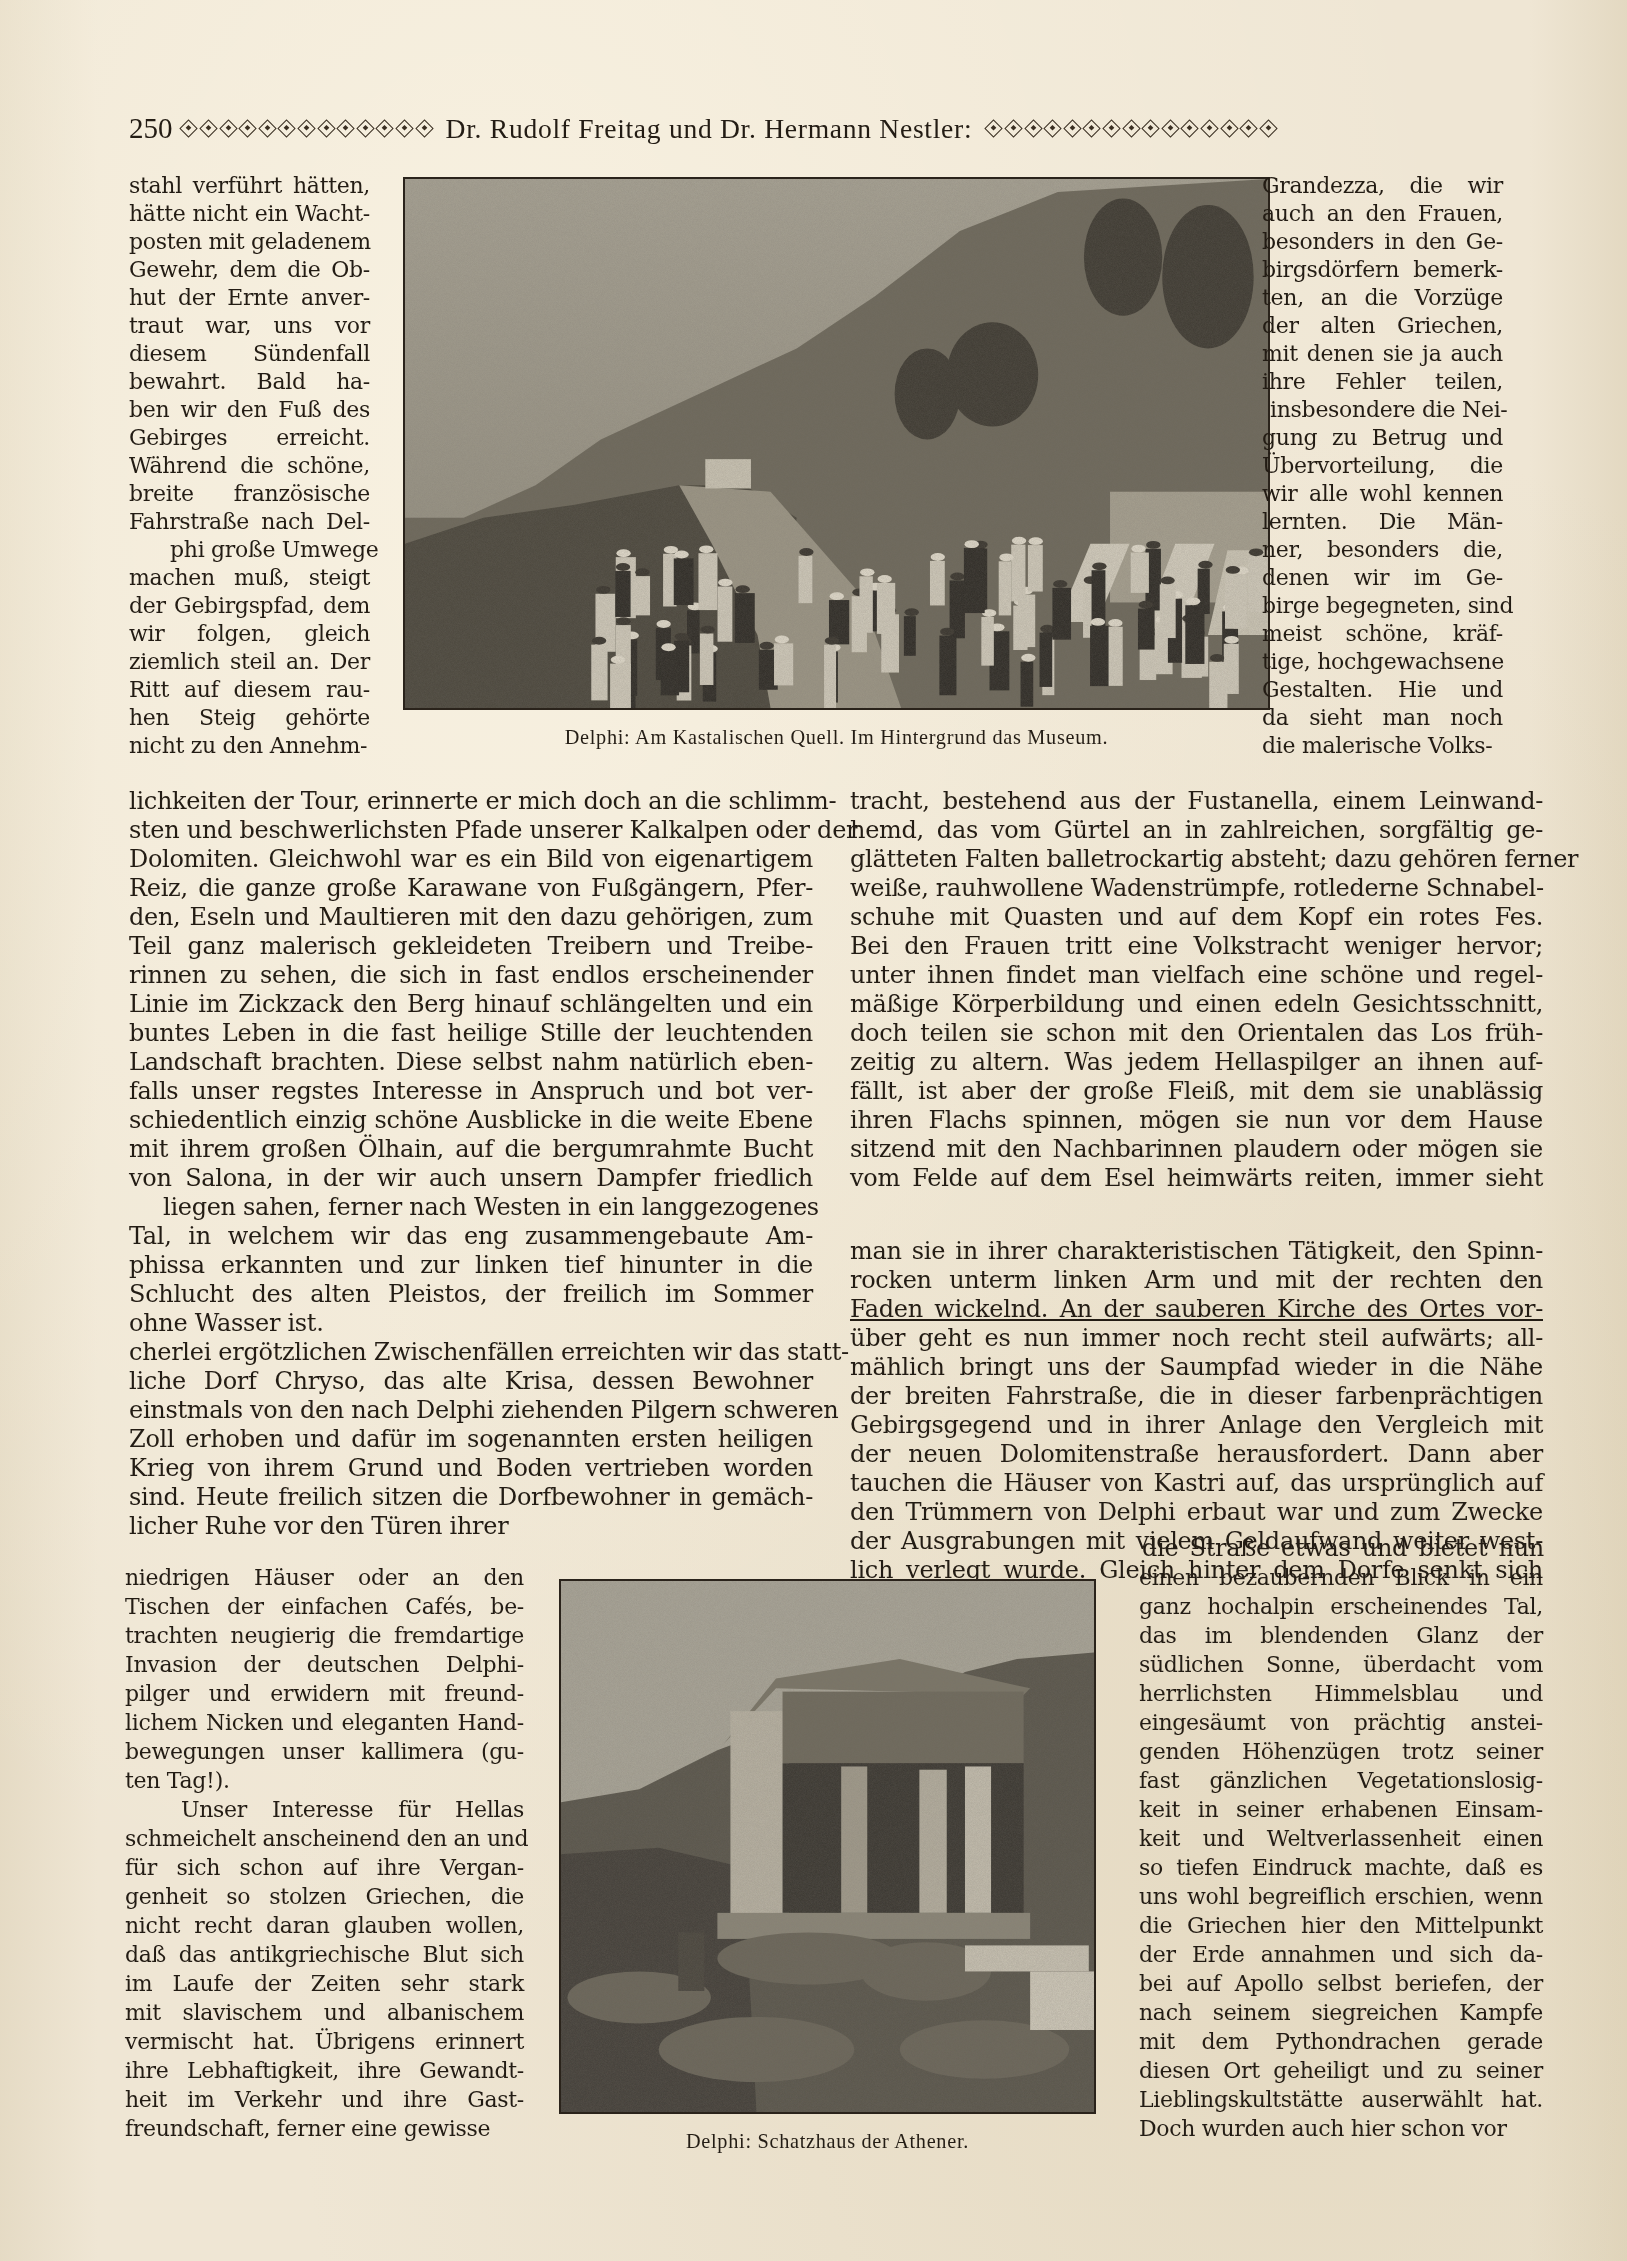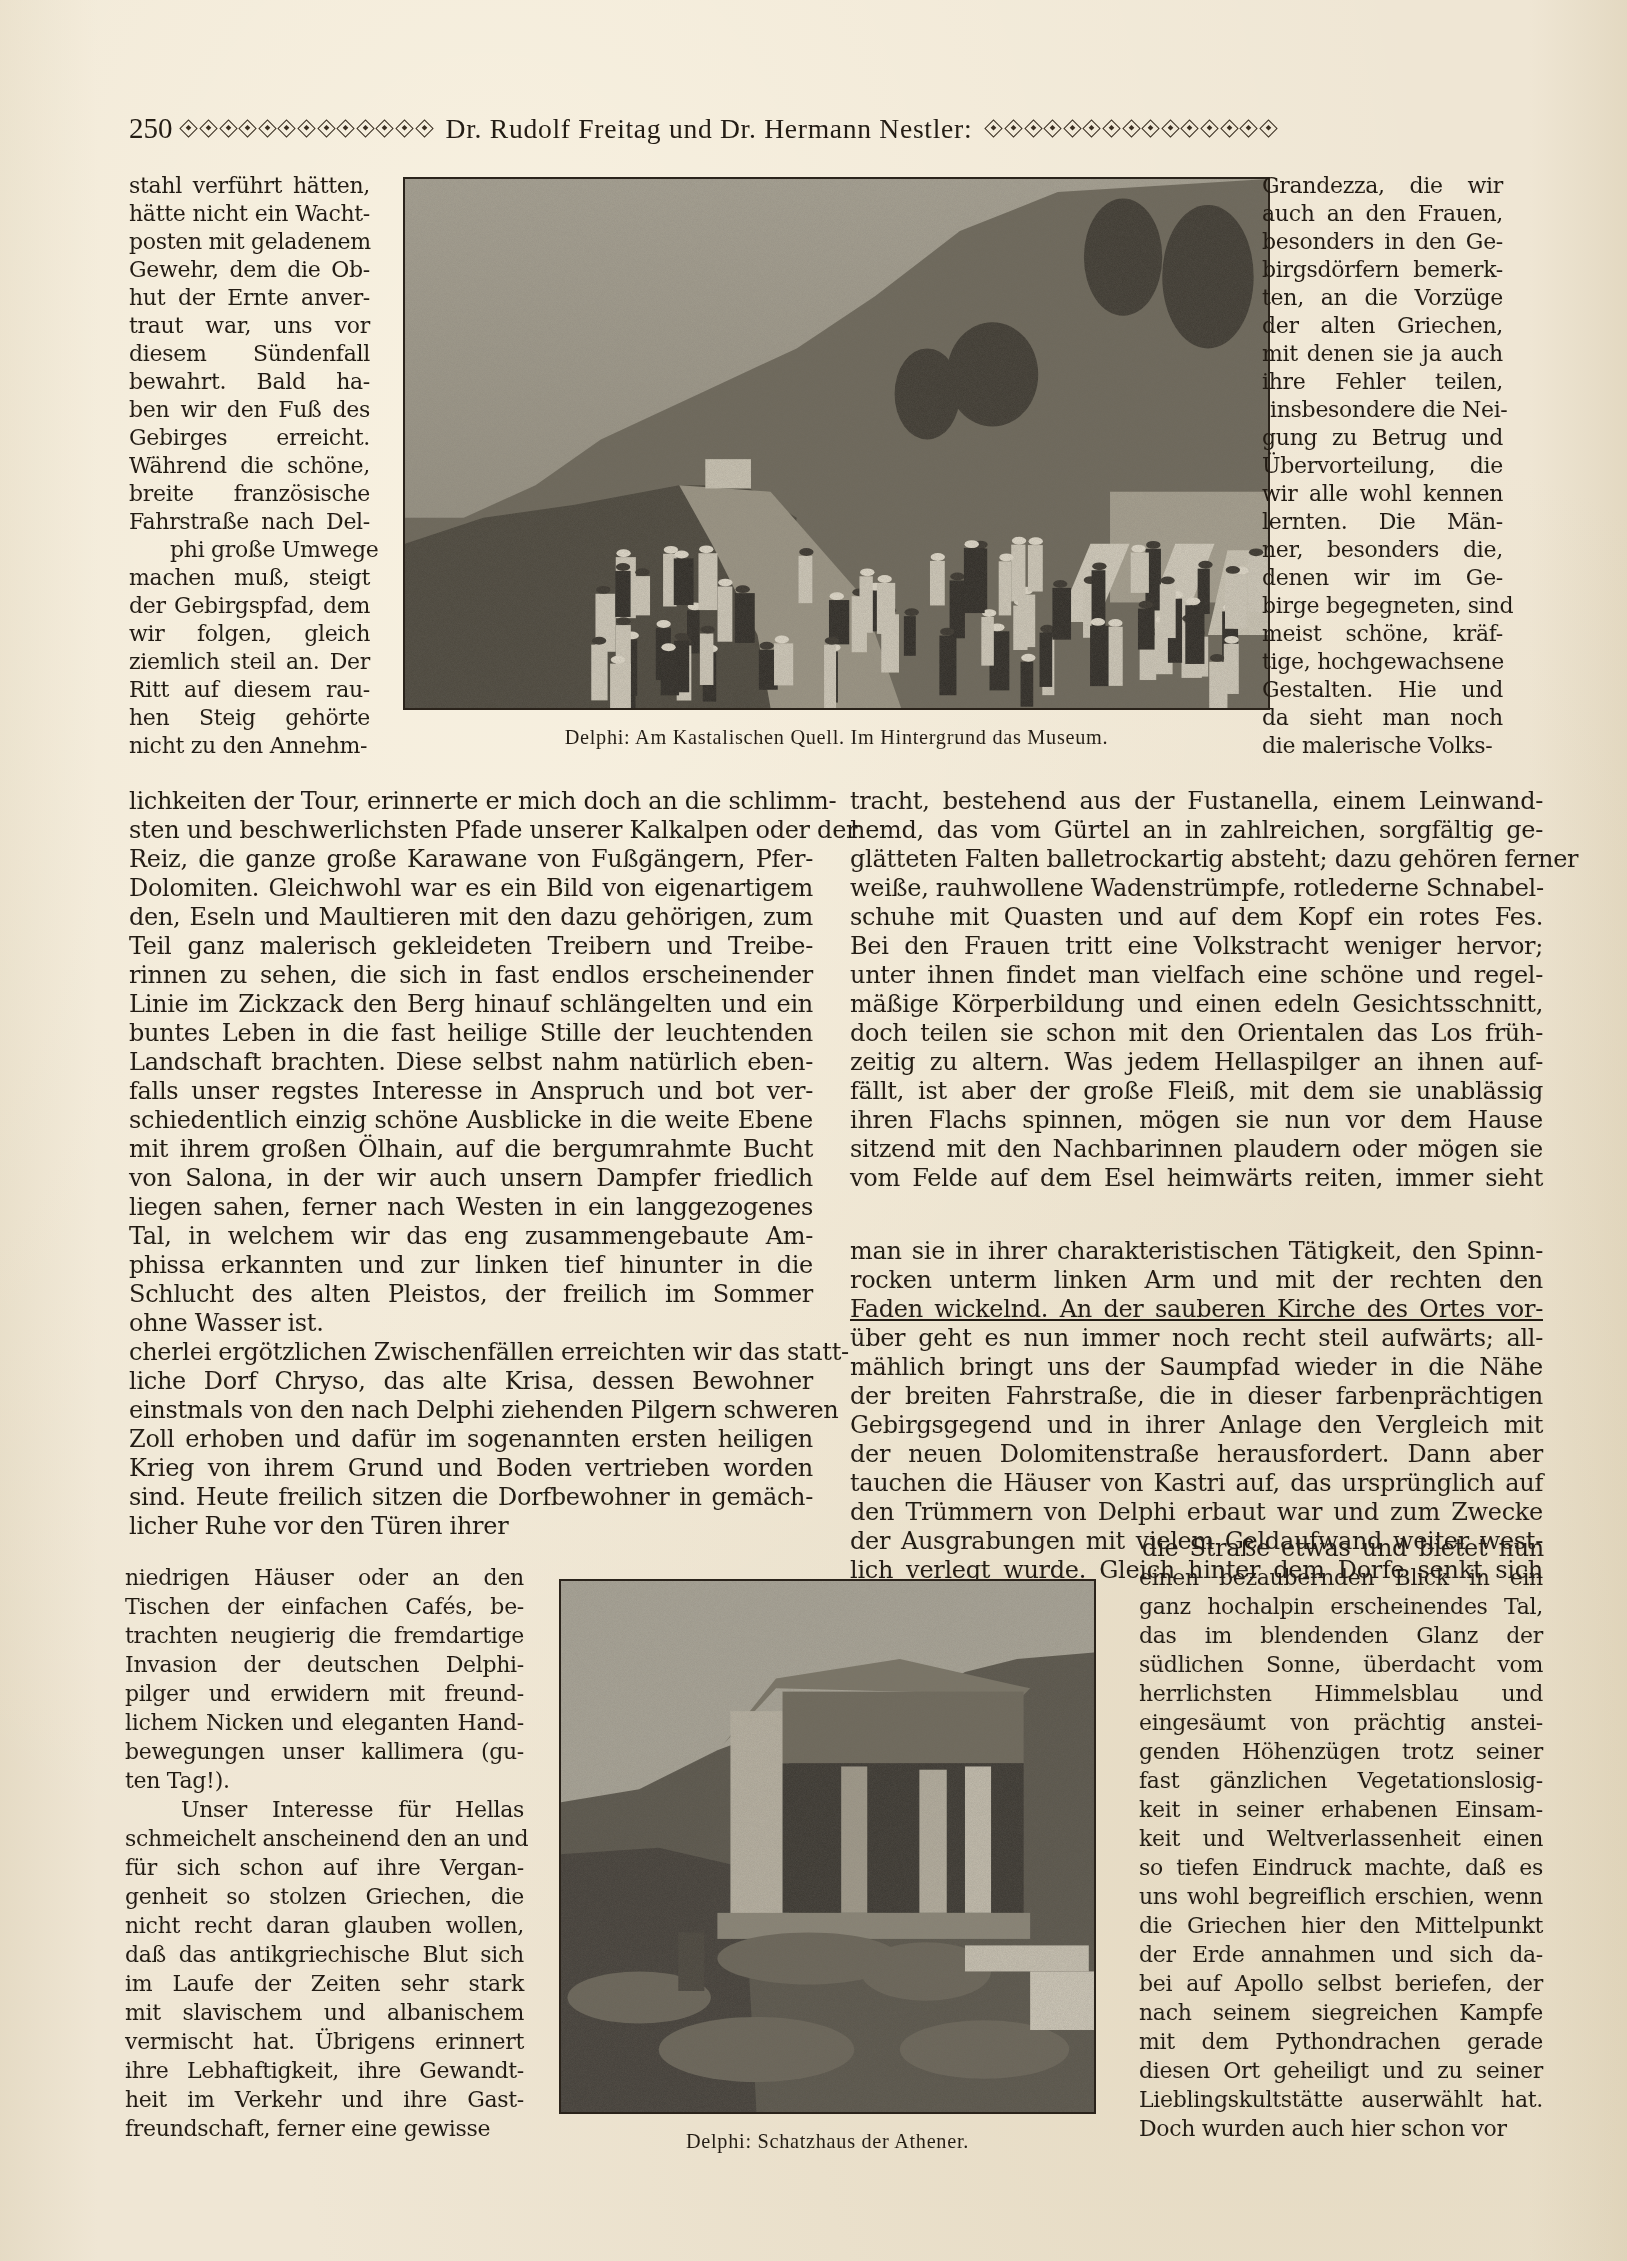--- a/index.html
+++ b/index.html
@@ -308,33 +308,33 @@
       <span class="line" style="height: 28px;">meist schöne, kräf-</span>
       <span class="line" style="height: 28px;">tige, hochgewachsene</span>
       <span class="line" style="height: 28px;">Gestalten. Hie und</span>
       <span class="line" style="height: 28px;">da sieht man noch</span>
       <span class="line last" style="height: 28px;">die malerische Volks-</span>
     </div>
 
   <div class="col" id="col-mid-left" style="left: 129px; top: 787px; width: 684px; line-height: 29px;">
       <span class="line" style="height: 29px;">lichkeiten der Tour, erinnerte er mich doch an die schlimm-</span>
       <span class="line" style="height: 29px;">sten und beschwerlichsten Pfade unserer Kalkalpen oder der</span>
+      <span class="line" style="height: 29px;">Dolomiten. Gleichwohl war es ein Bild von eigenartigem</span>
       <span class="line" style="height: 29px;">Reiz, die ganze große Karawane von Fußgängern, Pfer-</span>
-      <span class="line" style="height: 29px;">Dolomiten. Gleichwohl war es ein Bild von eigenartigem</span>
       <span class="line" style="height: 29px;">den, Eseln und Maultieren mit den dazu gehörigen, zum</span>
       <span class="line" style="height: 29px;">Teil ganz malerisch gekleideten Treibern und Treibe-</span>
       <span class="line" style="height: 29px;">rinnen zu sehen, die sich in fast endlos erscheinender</span>
       <span class="line" style="height: 29px;">Linie im Zickzack den Berg hinauf schlängelten und ein</span>
       <span class="line" style="height: 29px;">buntes Leben in die fast heilige Stille der leuchtenden</span>
       <span class="line" style="height: 29px;">Landschaft brachten. Diese selbst nahm natürlich eben-</span>
       <span class="line" style="height: 29px;">falls unser regstes Interesse in Anspruch und bot ver-</span>
       <span class="line" style="height: 29px;">schiedentlich einzig schöne Ausblicke in die weite Ebene</span>
       <span class="line" style="height: 29px;">mit ihrem großen Ölhain, auf die bergumrahmte Bucht</span>
       <span class="line" style="height: 29px;">von Salona, in der wir auch unsern Dampfer friedlich</span>
-      <span class="line" style="height: 29px;">liegen sahen, ferner nach Westen in ein langgezogenes</span>
+      <span class="line" style="height: 29px; margin-left: 34px;">liegen sahen, ferner nach Westen in ein langgezogenes</span>
       <span class="line" style="height: 29px;">Tal, in welchem wir das eng zusammengebaute Am-</span>
       <span class="line" style="height: 29px;">phissa erkannten und zur linken tief hinunter in die</span>
       <span class="line" style="height: 29px;">Schlucht des alten Pleistos, der freilich im Sommer</span>
       <span class="line last" style="height: 29px;">ohne Wasser ist.</span>
       <span class="line" style="height: 29px;">cherlei ergötzlichen Zwischenfällen erreichten wir das statt-</span>
       <span class="line" style="height: 29px;">liche Dorf Chryso, das alte Krisa, dessen Bewohner</span>
       <span class="line" style="height: 29px;">einstmals von den nach Delphi ziehenden Pilgern schweren</span>
       <span class="line" style="height: 29px;">Zoll erhoben und dafür im sogenannten ersten heiligen</span>
       <span class="line" style="height: 29px;">Krieg von ihrem Grund und Boden vertrieben worden</span>
       <span class="line" style="height: 29px;">sind. Heute freilich sitzen die Dorfbewohner in gemäch-</span>

